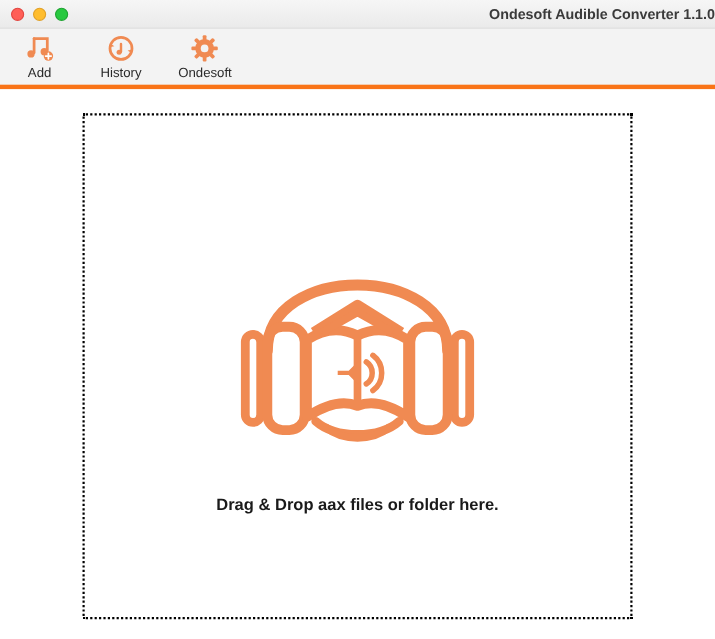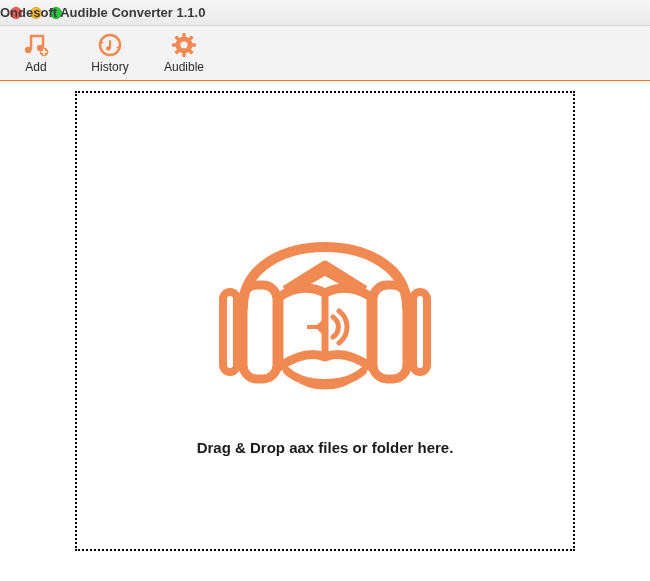--- a/index.html
+++ b/index.html
@@ -26,30 +26,30 @@
   }
   .tl {
     width: 12px; height: 12px; border-radius: 50%;
   }
   .tl.red { background: #ff5f57; border: 0.5px solid #e24640; }
   .tl.yellow { background: #ffbd2e; border: 0.5px solid #e1a128; }
   .tl.green { background: #28c940; border: 0.5px solid #1fa532; }
   .title {
     position: absolute;
     left: 0; right: 0;
-    text-align: left;
+    text-align: right;
     font-size: 13px;
     font-weight: 600;
     color: #3a3a3a;
     pointer-events: none;
   }
   .toolbar {
     height: 55px;
     background: #f3f3f3;
-    border-bottom: 1px solid #f97316;
+    border-bottom: 4px solid #f97316;
     display: flex;
     align-items: center;
     padding-left: 14px;
     gap: 30px;
   }
   .tb-item {
     display: flex;
     flex-direction: column;
     align-items: center;
     gap: 2px;
@@ -61,21 +61,21 @@
     display: flex; align-items: center; justify-content: center;
   }
   .tb-item .icon svg { width: 26px; height: 26px; }
   .tb-label {
     font-size: 12px;
     color: #2a2a2a;
   }
   .main {
     height: calc(581px - 26px - 55px);
     display: flex;
-    align-items: flex-start;
+    align-items: flex-end;
     justify-content: center;
     padding: 10px 0 18px 0;
   }
   .dropzone {
     width: 500px;
     height: 460px;
     border: 2px dotted #000;
     background: #fff;
     display: flex;
     flex-direction: column;
@@ -147,21 +147,21 @@
           <rect x="1" y="11.3" width="5" height="3.4" rx="1"></rect>
           <rect x="20" y="11.3" width="5" height="3.4" rx="1"></rect>
           <rect x="11.3" y="1" width="3.4" height="5" rx="1" transform="rotate(45 13 13)"></rect>
           <rect x="11.3" y="20" width="3.4" height="5" rx="1" transform="rotate(45 13 13)"></rect>
           <rect x="1" y="11.3" width="5" height="3.4" rx="1" transform="rotate(45 13 13)"></rect>
           <rect x="20" y="11.3" width="5" height="3.4" rx="1" transform="rotate(45 13 13)"></rect>
         </g>
         <circle cx="13" cy="13" r="3.5" fill="#f3f3f3"></circle>
       </svg>
     </span>
-    <span class="tb-label">Audible</span>
+    <span class="tb-label">Ondesoft</span>
   </div>
 
 
 </div>
 
 <div class="main">
   <div class="dropzone">
     <div class="dz-illustration">
       <svg viewBox="0 0 240 220" width="240" height="220">
 

